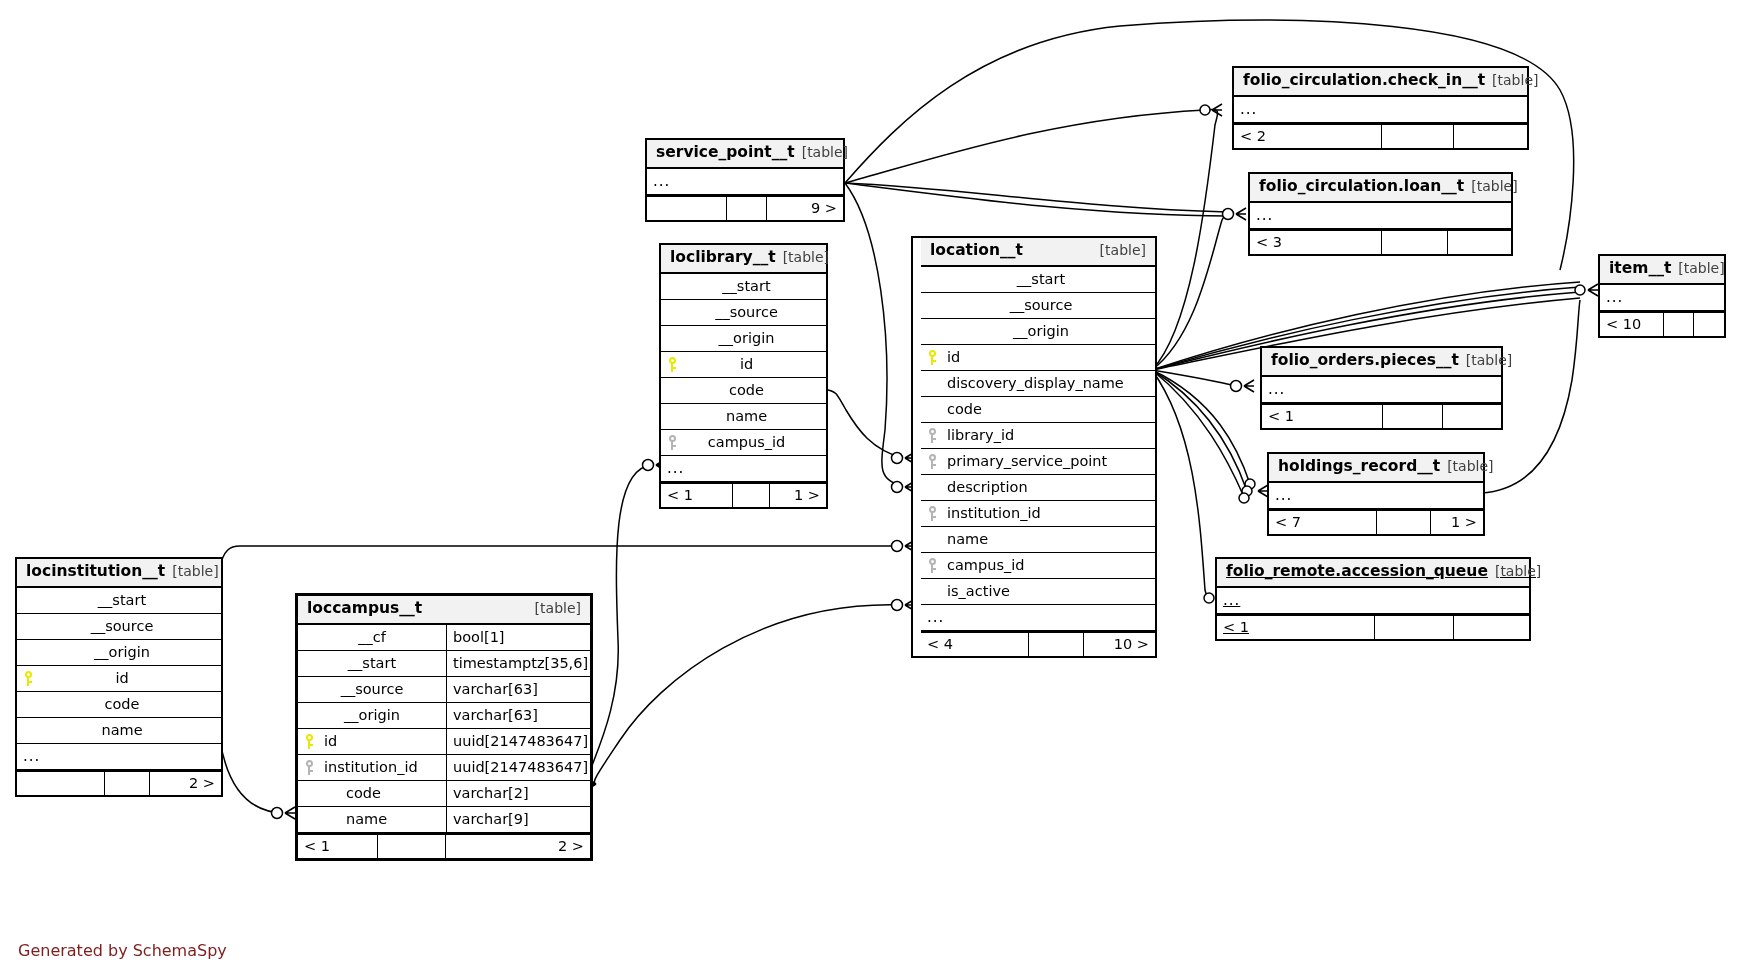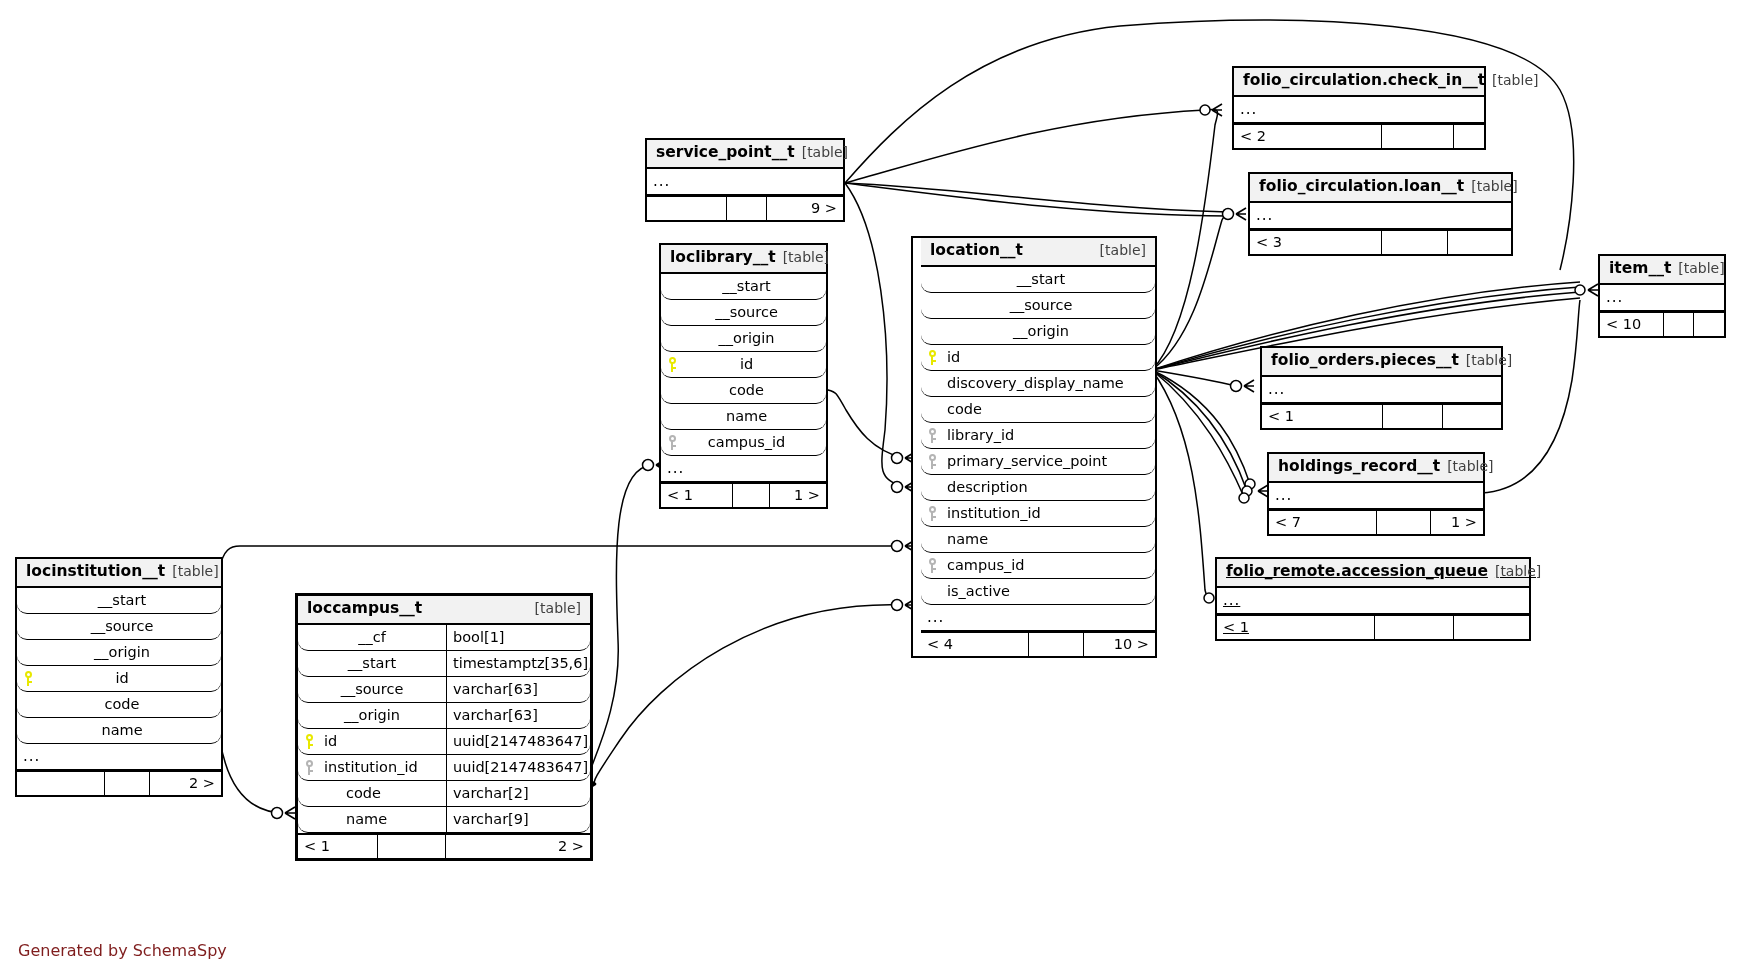--- a/index.html
+++ b/index.html
@@ -32,21 +32,20 @@
   .tbl .hdr .tag{font-size:14px;color:#404040;margin-left:10px;}
   .tbl.compact .hdr{justify-content:flex-start;}
   .tbl.compact .hdr .tag{margin-left:7px;}
 
   .row{
     display:flex;align-items:center;
     border-bottom:1px solid #000000;
     height:26px;box-sizing:border-box;
     font-size:14.5px;color:#000;
     white-space:nowrap;
-    border-radius:10px;
   }
   .row:last-child{border-bottom:none;}
   .row .keycell{
     width:22px;min-width:22px;display:flex;align-items:center;justify-content:center;
   }
   .row .colname{padding-left:4px;overflow:hidden;text-overflow:ellipsis;}
   .row.centered .colname{flex:1;text-align:center;padding-right:20px;}
   .row .ctype{
     border-left:1px solid #000;
     padding-left:6px;
@@ -207,21 +206,21 @@
       <span class="tag">[table]</span>
     </div>
     <div class="ellipsis">...</div>
     <div class="foot">
       <div class="fc l" style="flex:0 0 80px"></div>
       <div class="fc l" style="flex:0 0 40px"></div>
       <div class="fc r" style="flex:1">9 &gt;</div>
     </div>
   </div>
 
-  <div class="tbl compact" style="left:1232px;top:66px;width:254px;">
+  <div class="tbl compact" style="left:1232px;top:66px;width:297px;">
     <div class="hdr">
       <span class="nm">folio_circulation.check_in__t</span>
       <span class="tag">[table]</span>
     </div>
     <div class="ellipsis">...</div>
     <div class="foot">
       <div class="fc l" style="flex:0 0 148px">&lt; 2</div>
       <div class="fc l" style="flex:0 0 72px"></div>
       <div class="fc r" style="flex:1"></div>
     </div>

